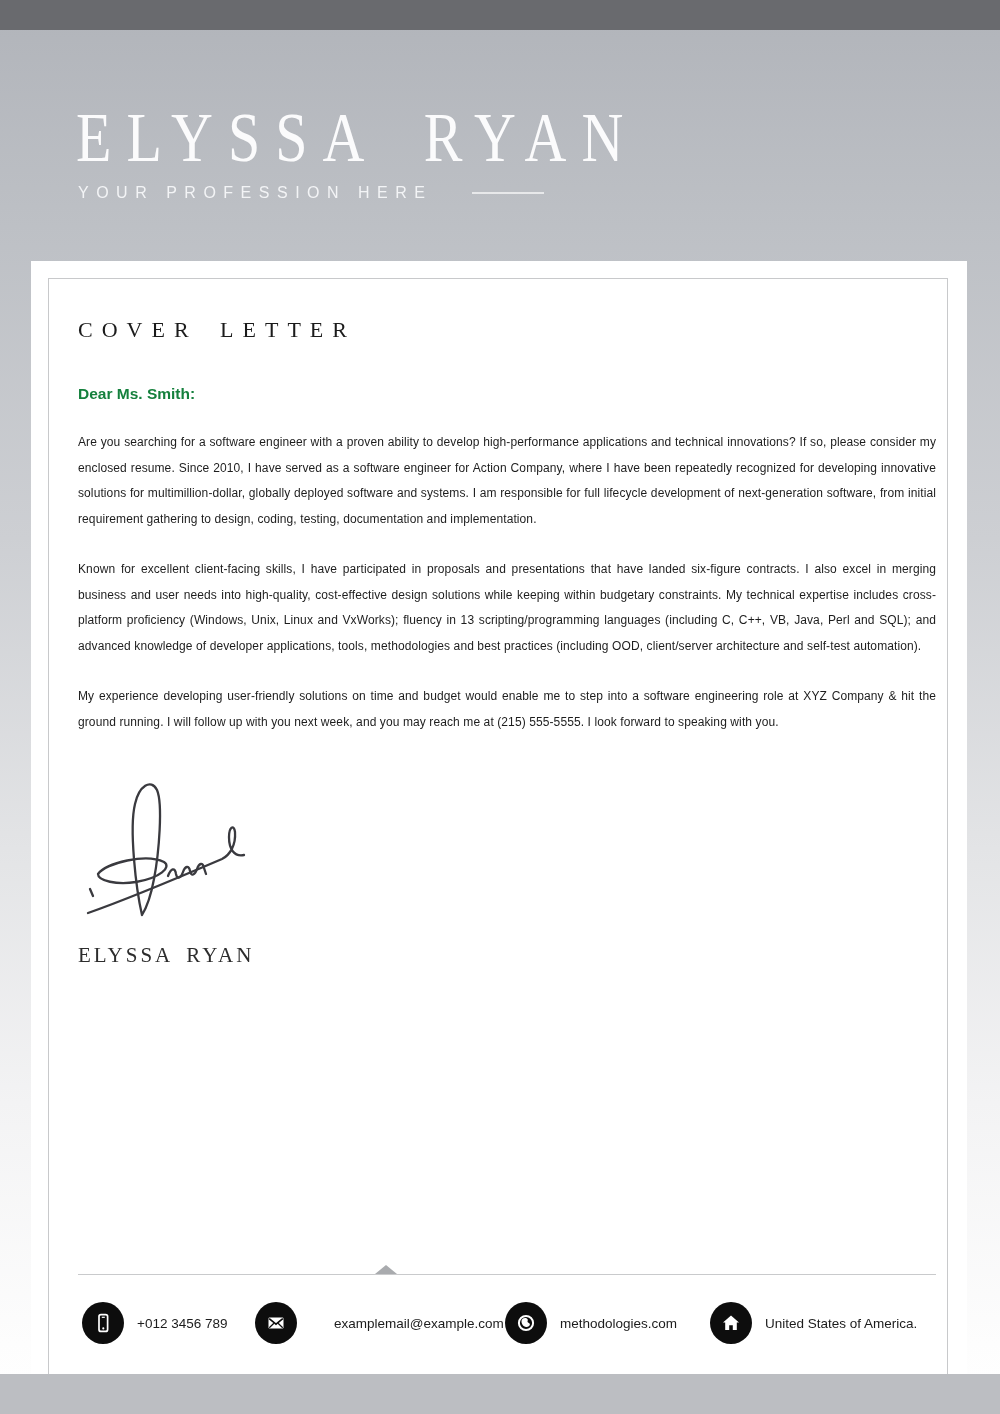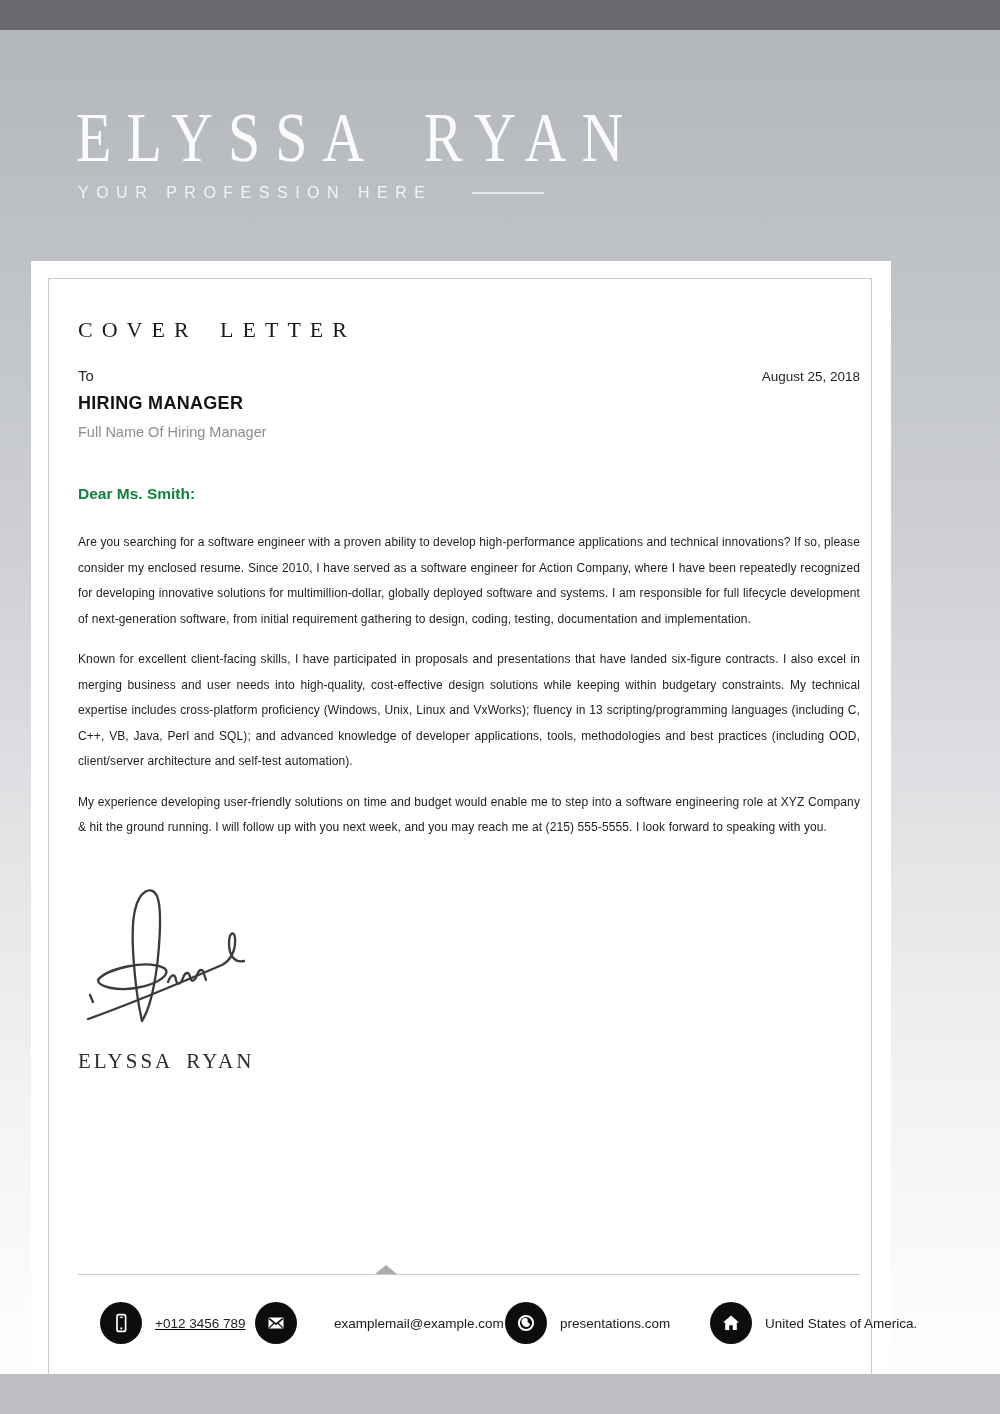--- a/index.html
+++ b/index.html
@@ -23,21 +23,21 @@
   }
   .header-sub { position:absolute; left:78px; top:184px; display:flex; align-items:center; }
   .header-profession {
     font-size:16px; font-weight:normal; letter-spacing:7.5px;
     color:#f3f4f6; white-space:nowrap;
   }
   .profession-line { width:72px; height:2px; background:rgba(255,255,255,0.65); margin-left:40px; }
 
   
   .page {
-    position:absolute; left:31px; top:261px; width:860px; height:1113px;
+    position:absolute; left:31px; top:261px; width:936px; height:1113px;
     background:#ffffff;
   }
   .page-inner-border {
     position:absolute; left:17px; right:19px; top:17px; bottom:0;
     border:1px solid #c8c9cb; border-bottom:none; pointer-events:none;
   }
   .content { position:relative; padding:57px 31px 0 47px; color:#1d1d1d; }
 
   .letter-title {
     font-family:"Liberation Serif","DejaVu Serif",serif;
@@ -49,40 +49,40 @@
   .recipient-title { font-size:18px; font-weight:bold; letter-spacing:0.3px; color:#141414; margin-top:6px; line-height:23px; }
   .recipient-subtitle { font-size:14.5px; color:#8d8d8d; margin-top:7px; line-height:20px; }
   .letter-date { font-size:13.5px; color:#1f1f1f; padding-top:3px; }
 
   .greeting { font-size:15.5px; font-weight:bold; color:#15803d; margin-top:42px; line-height:20px; }
 
   .body-paragraph {
     font-size:12px; line-height:25.5px; text-align:justify; color:#1d1d1d;
     margin-top:26px; letter-spacing:0.1px;
   }
-  .body-paragraph + .body-paragraph { margin-top:15px; }
+  .body-paragraph + .body-paragraph { margin-top:25px; }
 
   .signature-image { display:block; margin:40px 0 0 6px; width:175px; height:150px; }
   .signature-name {
     font-family:"Liberation Serif","DejaVu Serif",serif;
     font-size:21px; letter-spacing:3px; word-spacing:6px; color:#2d2d2d;
     margin-top:18px; font-weight:500;
   }
 
   
   .page-footer { position:absolute; left:47px; right:31px; top:1013px; }
   .footer-divider { position:relative; height:1px; background:#c9cacc; }
   .divider-triangle {
     position:absolute; left:297px; bottom:1px; width:0; height:0;
     border-left:11px solid transparent; border-right:11px solid transparent;
     border-bottom:9px solid #a9abae;
   }
   .contacts { position:relative; height:42px; margin-top:27px; }
   .contact-item { position:absolute; top:0; display:flex; align-items:center; }
-  .contact-item.c0 { left:22px;text-decoration:underline; }
+  .contact-item.c0 { left:4px; }
   .contact-item.c1 { left:177px;gap:24px; }
   .contact-item.c2 { left:427px; }
   .contact-item.c3 { left:632px; }
   .contact-circle {
     width:42px; height:42px; border-radius:50%; background:#0d0d0d;
     display:flex; align-items:center; justify-content:center; flex:0 0 auto;
   }
   .contact-label { font-size:13.5px; color:#1c1c1c; margin-left:13px; white-space:nowrap; }
 </style>
 </head>
@@ -97,28 +97,20 @@
     <span class="profession-line"></span>
   </div>
 </div>
 
 <div class="page">
   <div class="page-inner-border"></div>
 
   <div class="content">
     <div class="letter-title">COVER LETTER</div>
 
-    <div class="recipient-row">
-      <div>
-        <div class="to-label">To</div>
-        <div class="recipient-title">HIRING MANAGER</div>
-        <div class="recipient-subtitle">Full Name Of Hiring Manager</div>
-      </div>
-      <div class="letter-date">August 25, 2018</div>
-    </div>
 
     <div class="greeting">Dear Ms. Smith:</div>
 
     <p class="body-paragraph">Are you searching for a software engineer with a proven ability to develop high-performance applications and technical innovations? If so, please consider my enclosed resume. Since 2010, I have served as a software engineer for Action Company, where I have been repeatedly recognized for developing innovative solutions for multimillion-dollar, globally deployed software and systems. I am responsible for full lifecycle development of next-generation software, from initial requirement gathering to design, coding, testing, documentation and implementation.</p>
     <p class="body-paragraph">Known for excellent client-facing skills, I have participated in proposals and presentations that have landed six-figure contracts. I also excel in merging business and user needs into high-quality, cost-effective design solutions while keeping within budgetary constraints. My technical expertise includes cross-platform proficiency (Windows, Unix, Linux and VxWorks); fluency in 13 scripting/programming languages (including C, C++, VB, Java, Perl and SQL); and advanced knowledge of developer applications, tools, methodologies and best practices (including OOD, client/server architecture and self-test automation).</p>
     <p class="body-paragraph">My experience developing user-friendly solutions on time and budget would enable me to step into a software engineering role at XYZ Company &amp; hit the ground running. I will follow up with you next week, and you may reach me at (215) 555-5555. I look forward to speaking with you.</p>
 
     <svg class="signature-image" viewBox="0 0 175 150" fill="none" stroke="#3a3a3f" stroke-width="2.3" stroke-linecap="round" stroke-linejoin="round">
       <path d="M6,114 L9,121"></path>
       <path d="M4,138 C44,124 96,102 138,84 C146,80 152,70 151,57 C150,49 145,52 145,62 C145,74 150,82 160,80"></path>
@@ -159,21 +151,21 @@
         <span class="contact-label">examplemail@example.com</span>
       </div>
 
       <div class="contact-item c2">
         <span class="contact-circle">
           <svg width="24" height="24" viewBox="0 0 24 24">
             <circle cx="12" cy="12" r="7.1" fill="none" stroke="#fff" stroke-width="2"></circle>
             <path d="M8.2,8.2 C9.8,6.6 12.6,6.8 13.6,8.2 C14.4,9.3 12.9,10.2 13.8,11.3 C14.6,12.3 16.1,12 15.9,13.6 C15.7,15.1 13.8,16.2 12,15.9 C10,15.6 8.3,14.3 7.8,12.3 C7.4,10.8 7.4,9.2 8.2,8.2 Z" fill="#fff"></path>
           </svg>
         </span>
-        <span class="contact-label">presentations.com</span>
+        <span class="contact-label">methodologies.com</span>
       </div>
 
       <div class="contact-item c3">
         <span class="contact-circle">
           <svg width="24" height="24" viewBox="0 0 24 24">
             <path d="M12,4.6 L20,11.6 L17.8,11.6 L17.8,19 L13.8,19 L13.8,14.3 L10.2,14.3 L10.2,19 L6.2,19 L6.2,11.6 L4,11.6 Z" fill="#fff"></path>
           </svg>
         </span>
         <span class="contact-label">United States of America.</span>
       </div>

